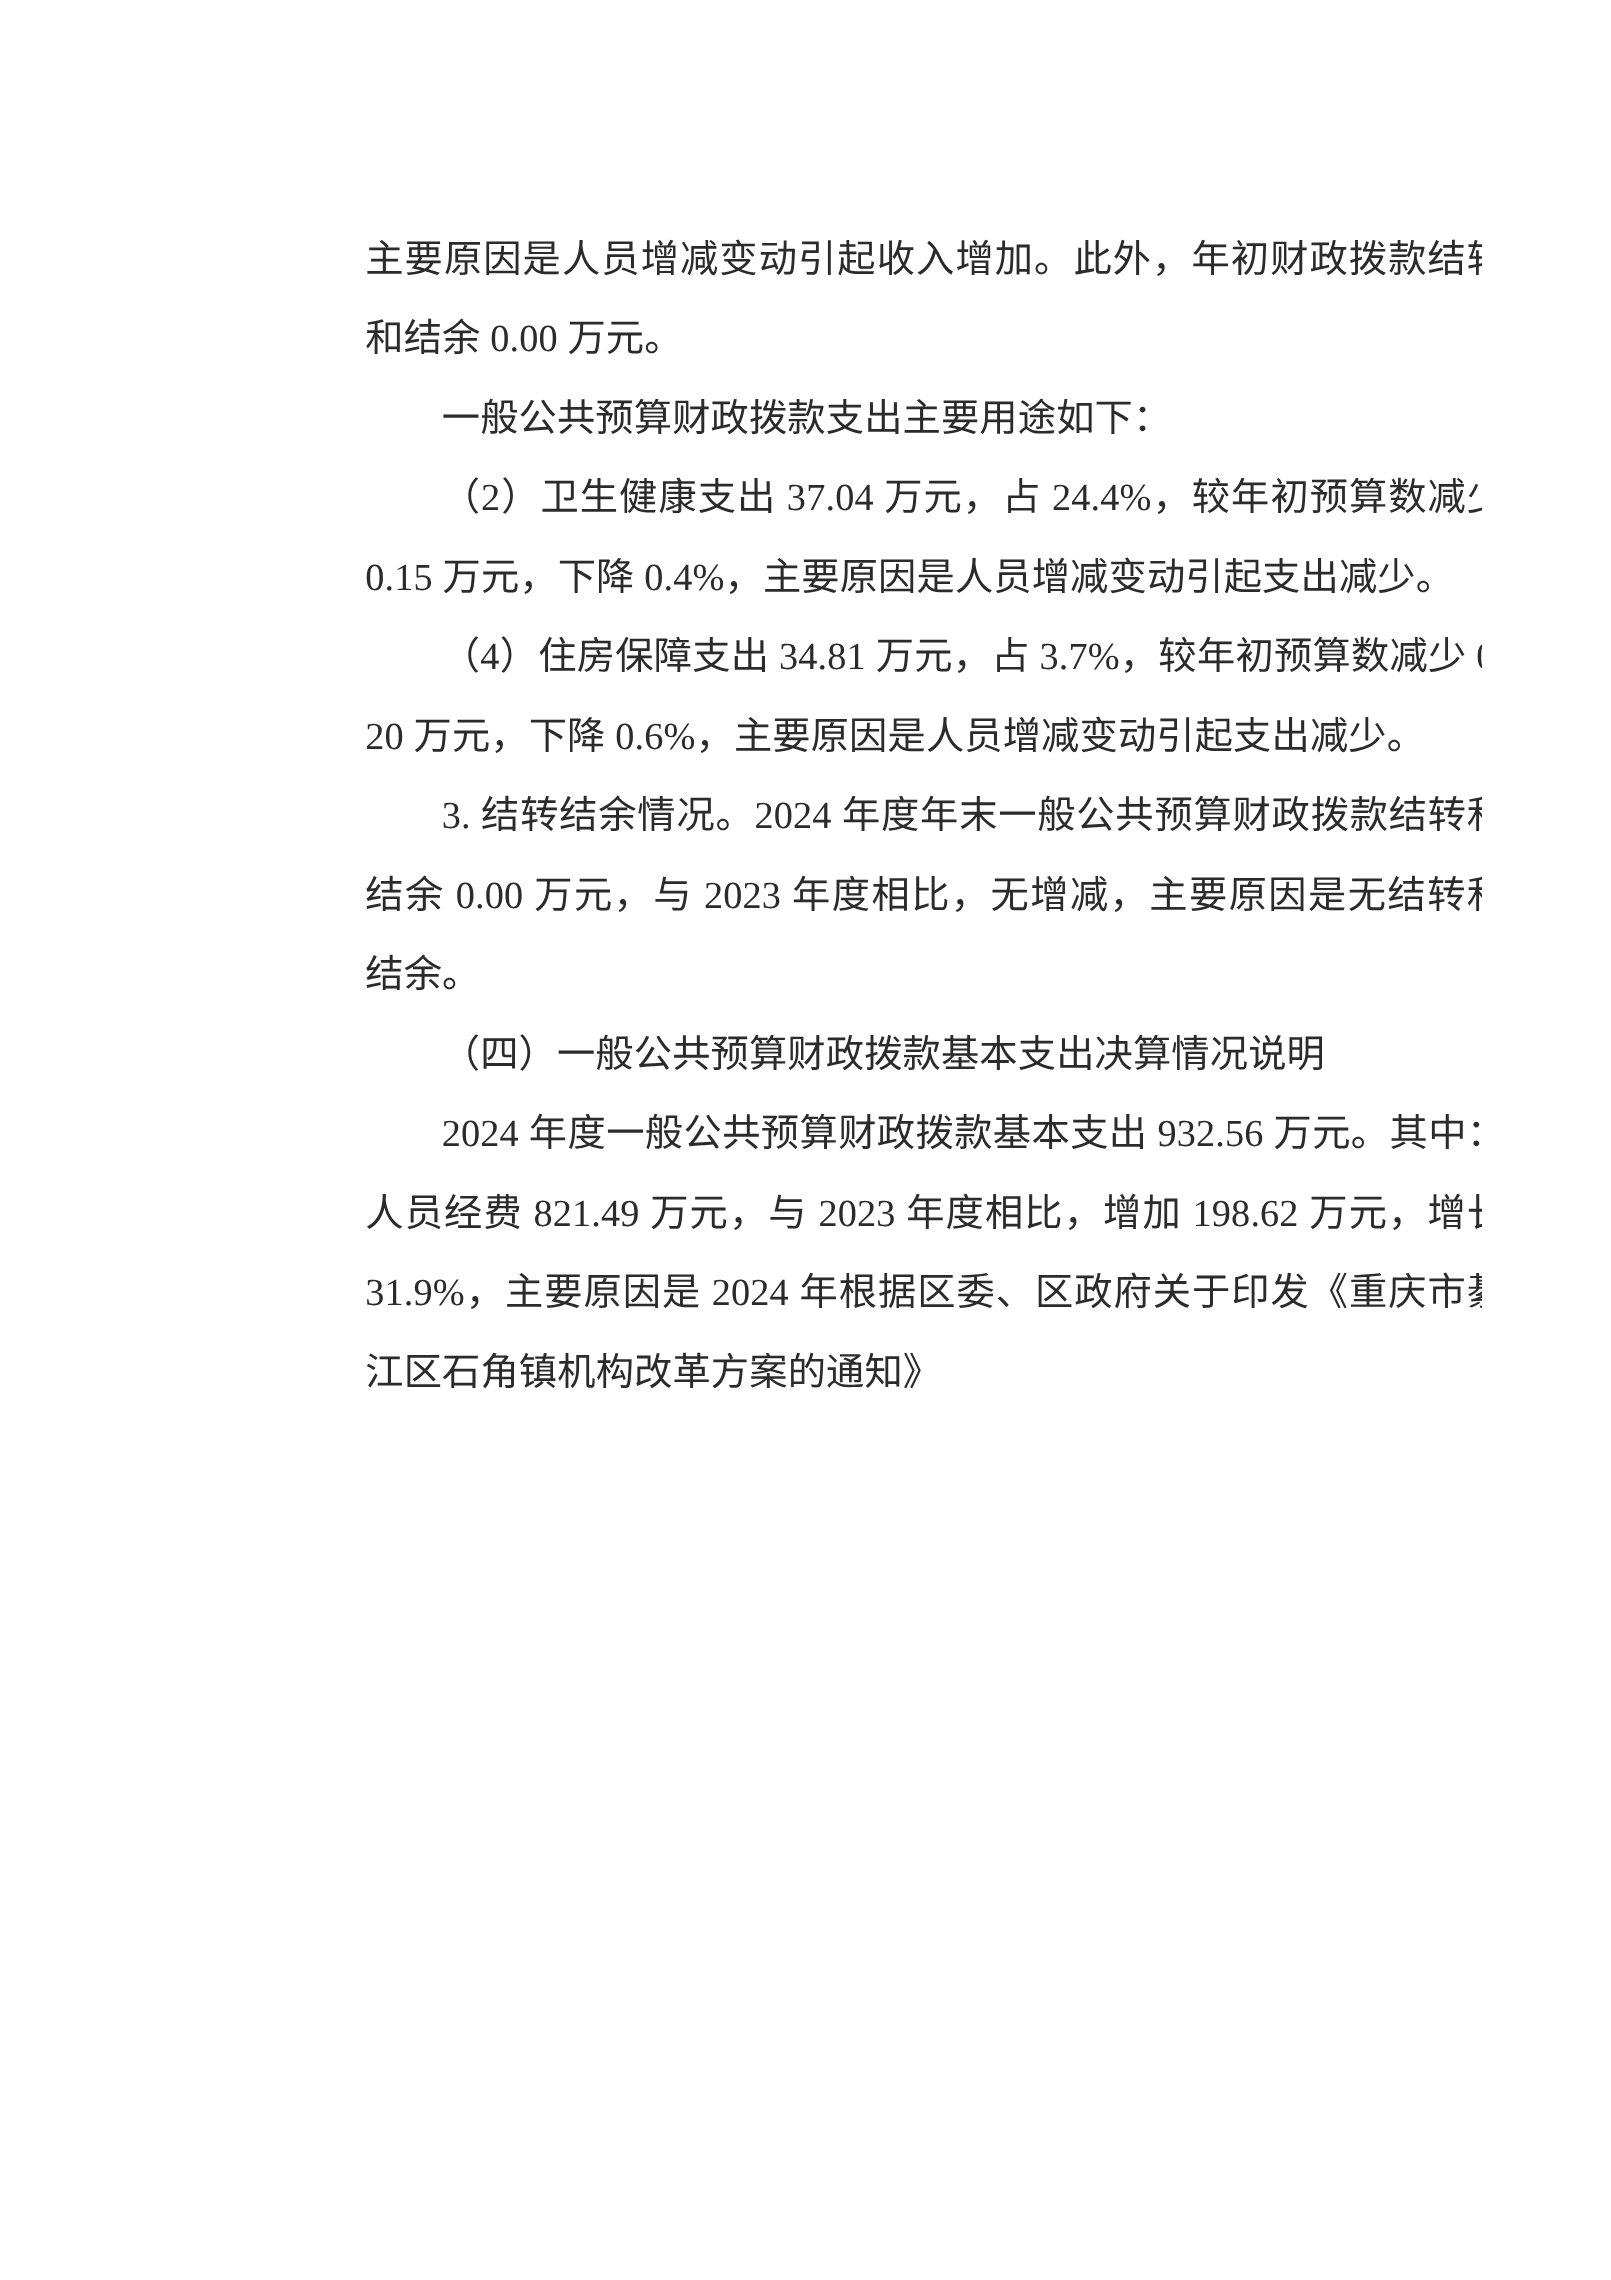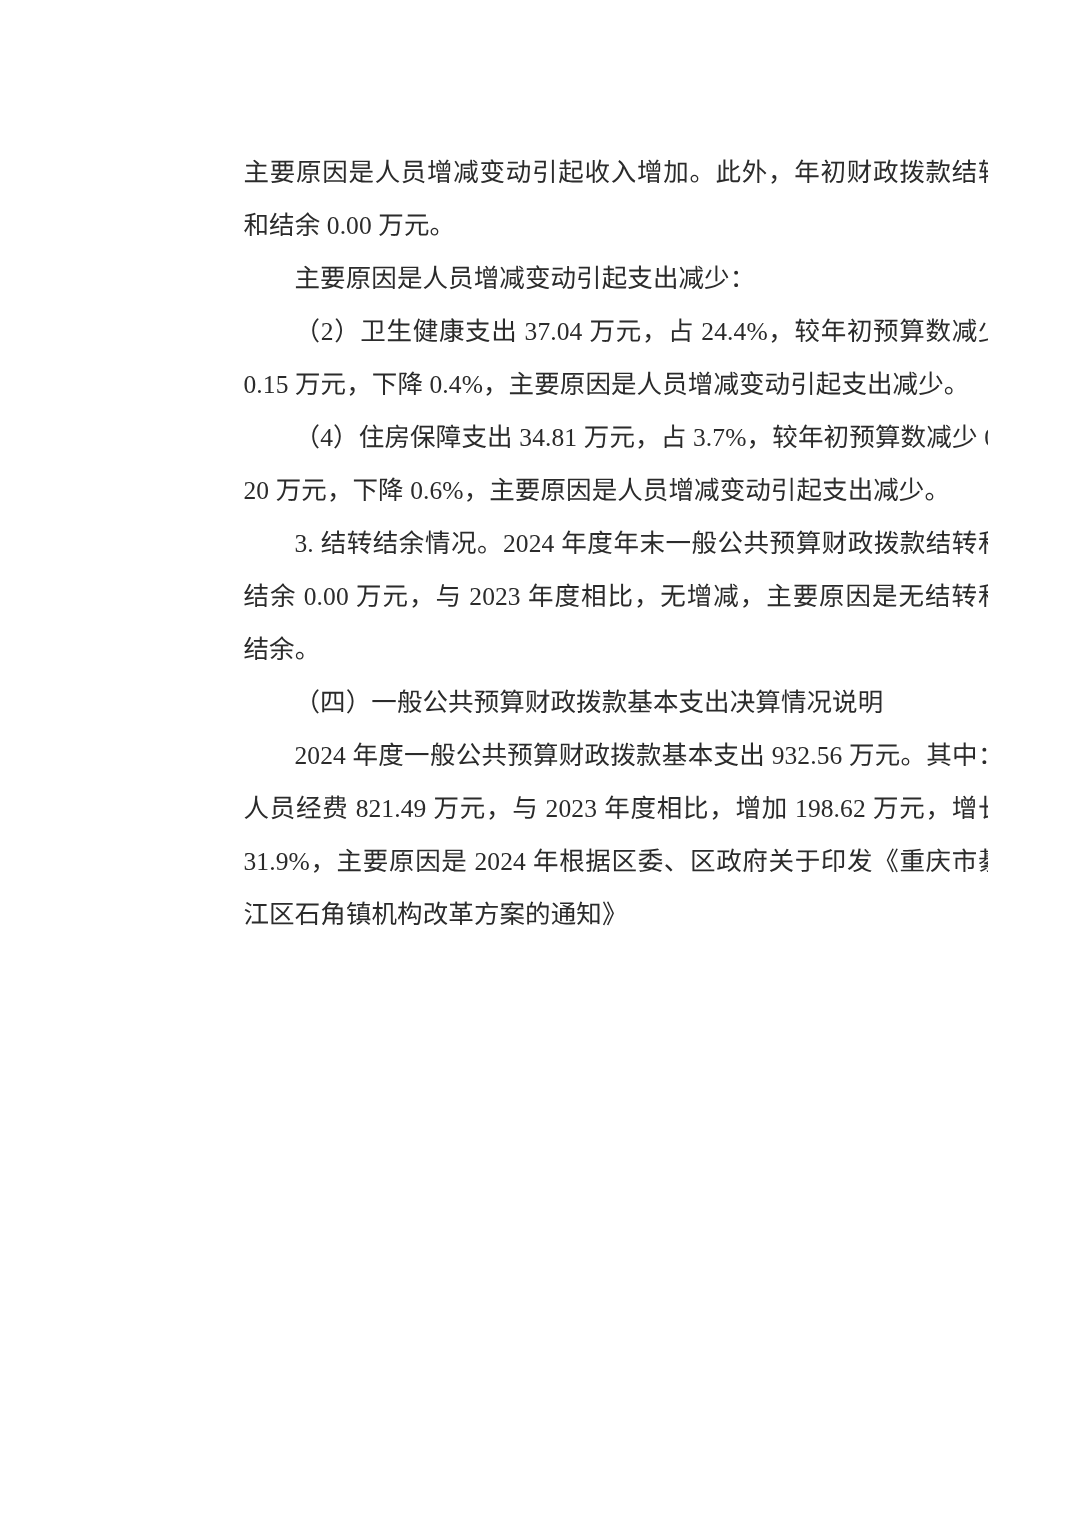--- a/index.html
+++ b/index.html
@@ -55,21 +55,21 @@
 </style>
 </head>
 <body>
 
 <div id="page">
   <div id="text-column">
 
     <p class="para no-indent">主要原因是人员增减变动引起收入增加。此外，年初财政拨款结转和结余 0.00 万元。</p>
 
 
-    <p class="para">主要原因是人员增减变动引起支出减少：</p>
+    <p class="para">一般公共预算财政拨款支出主要用途如下：</p>
 
 
     <p class="para">（2）卫生健康支出 37.04 万元，占 24.4%，较年初预算数减少 0.15 万元，下降 0.4%，主要原因是人员增减变动引起支出减少。</p>
 
 
     <p class="para">（4）住房保障支出 34.81 万元，占 3.7%，较年初预算数减少 0.20 万元，下降 0.6%，主要原因是人员增减变动引起支出减少。</p>
 
     <p class="para">3. 结转结余情况。2024 年度年末一般公共预算财政拨款结转和结余 0.00 万元，与 2023 年度相比，无增减，主要原因是无结转和结余。</p>
 
     <p class="para">（四）一般公共预算财政拨款基本支出决算情况说明</p>

